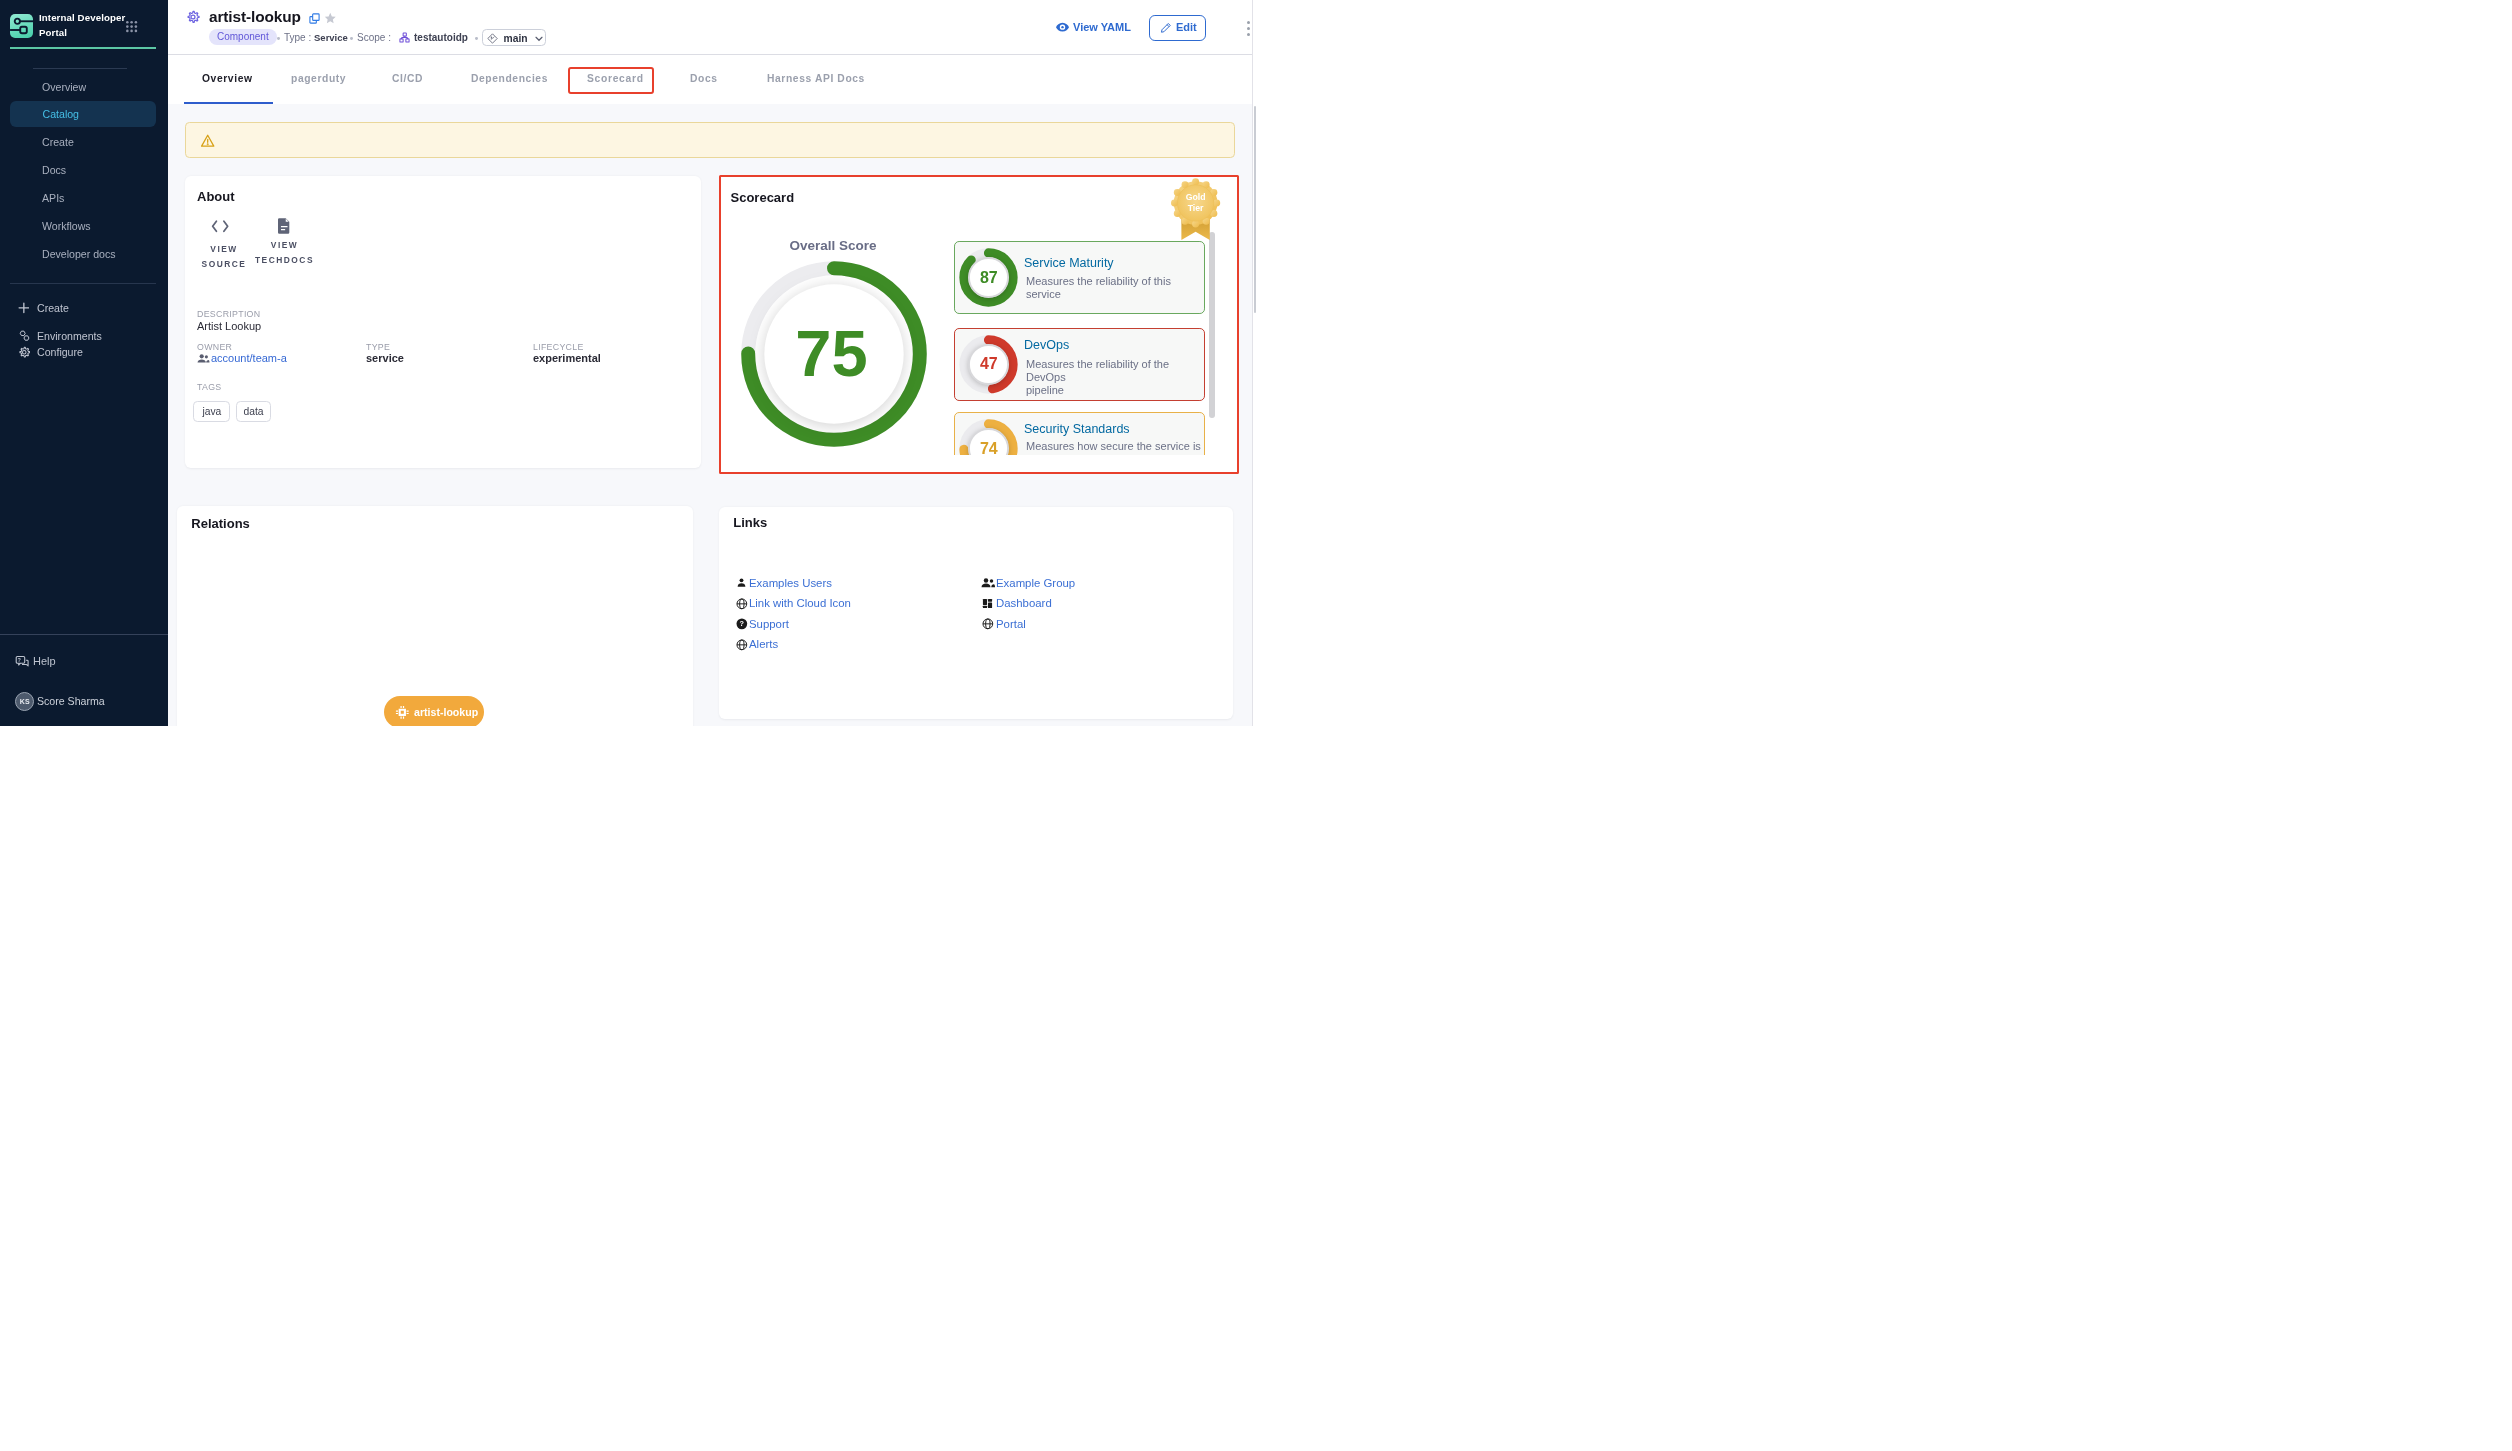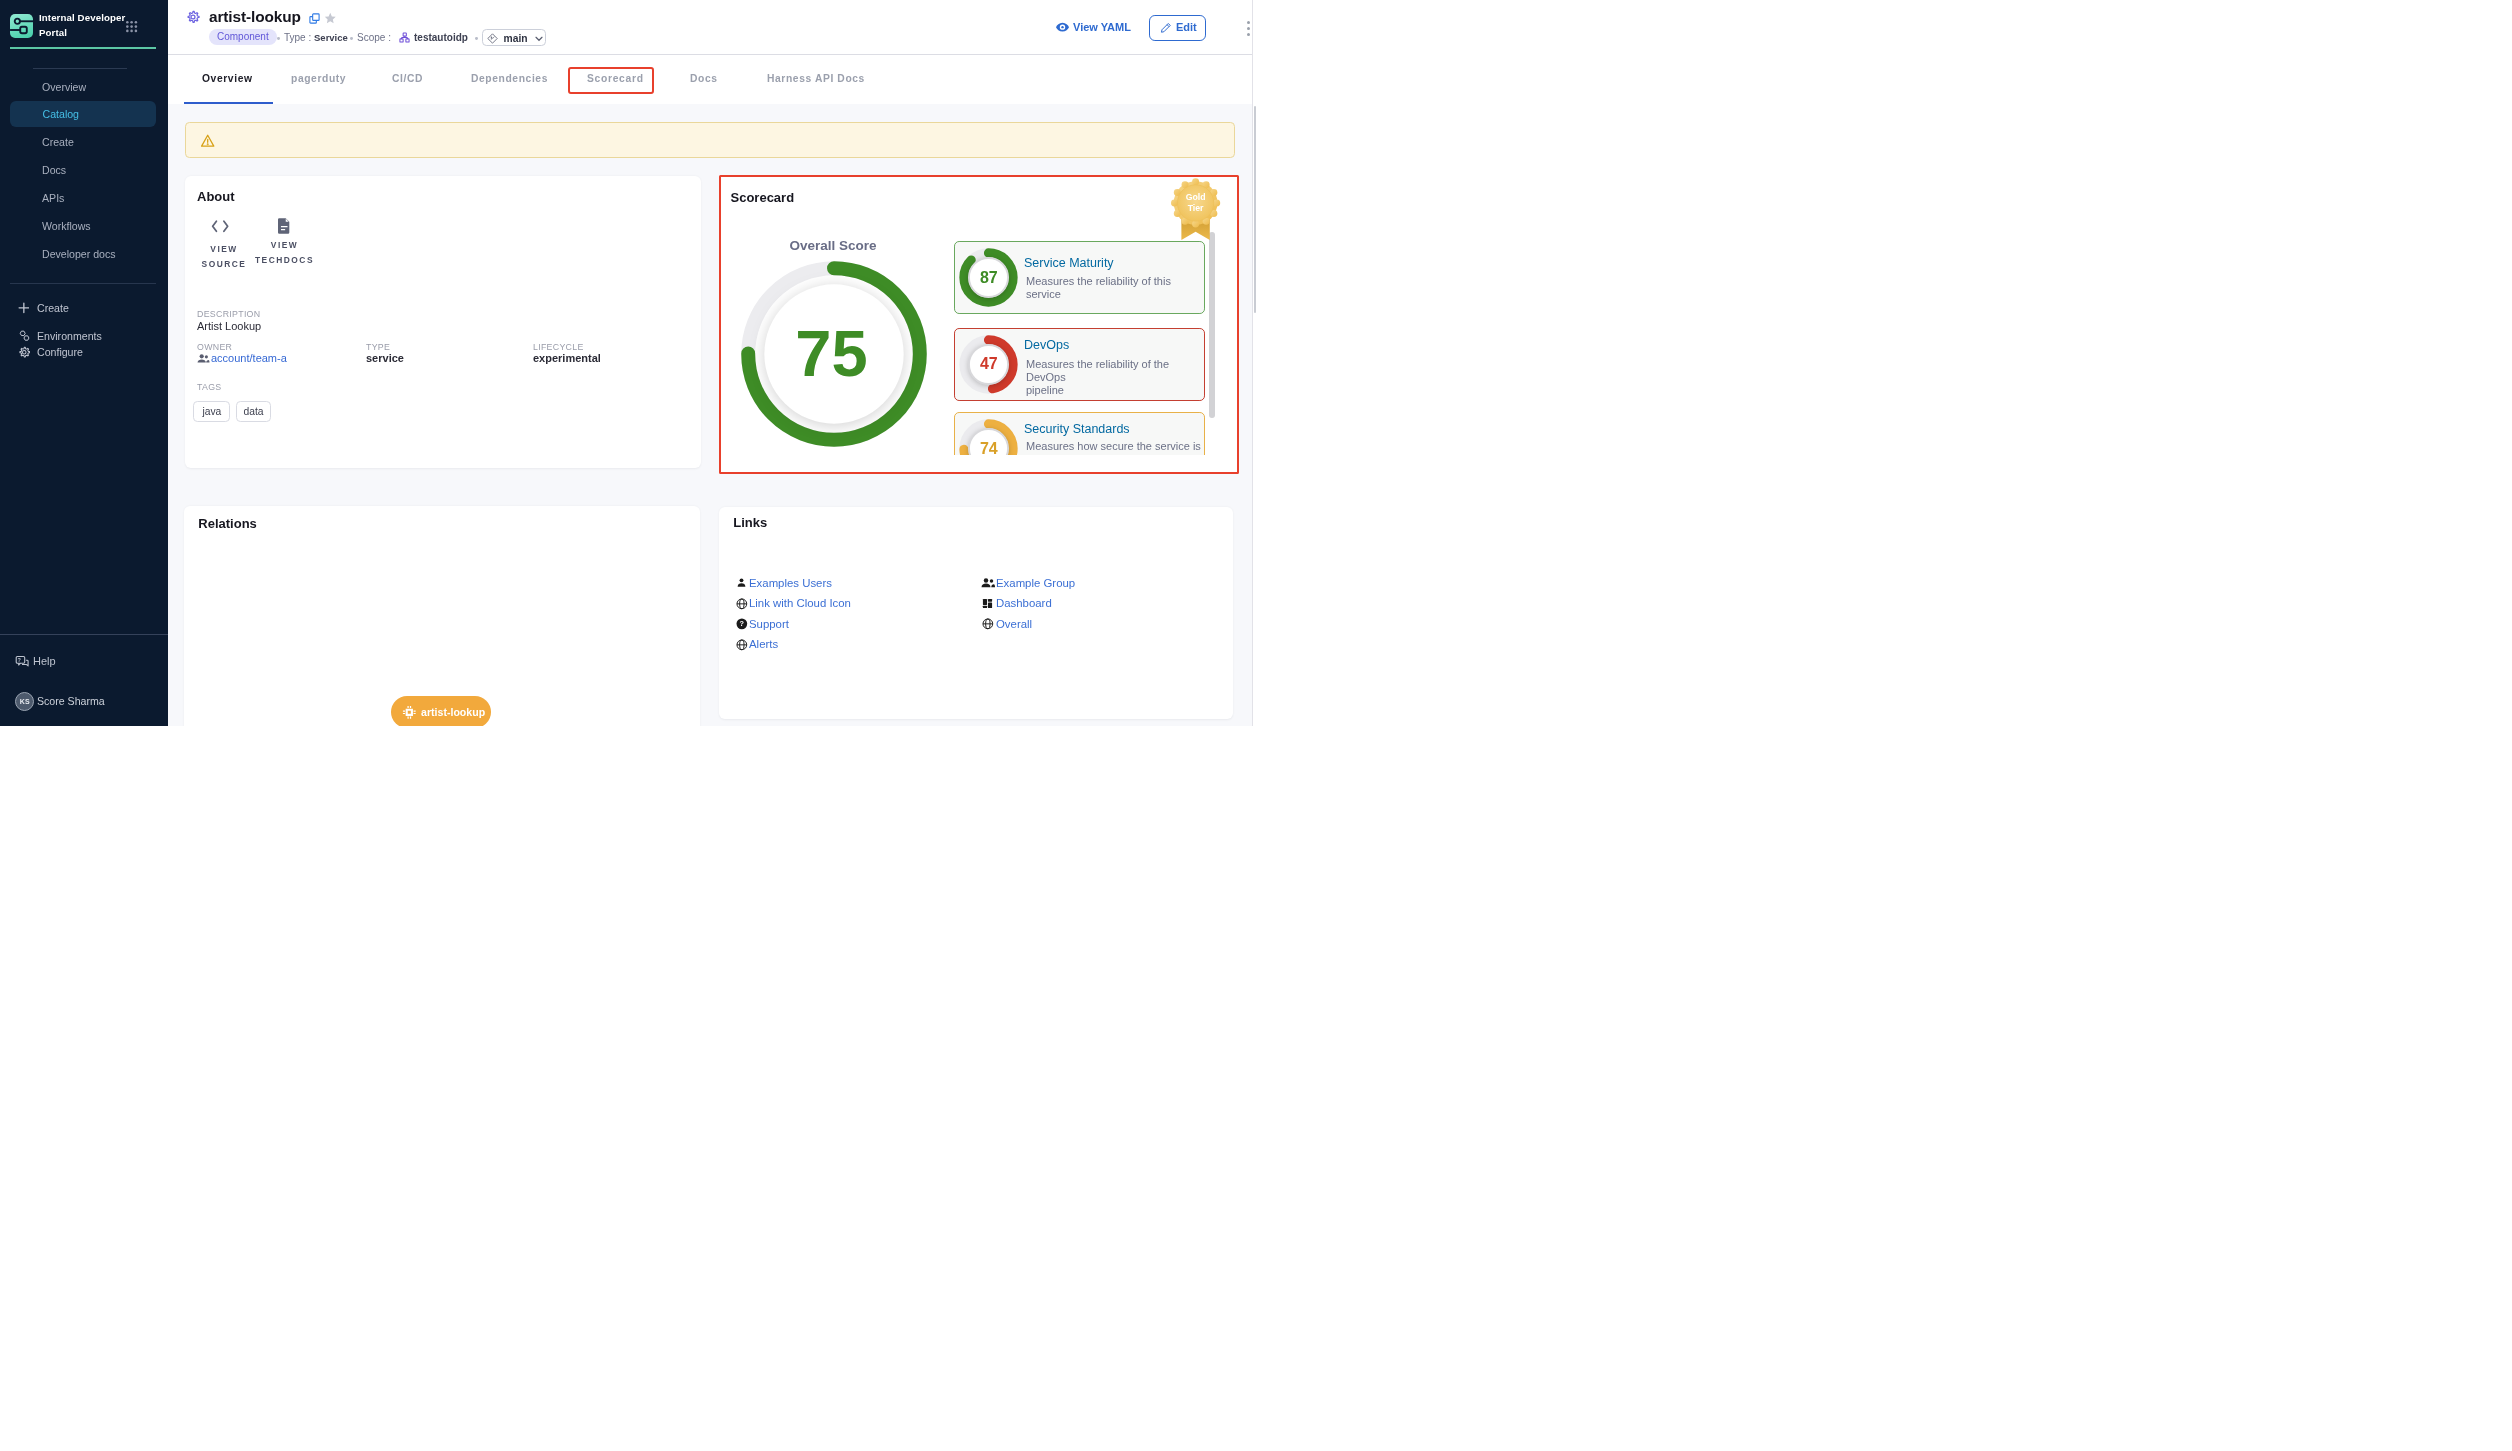--- a/index.html
+++ b/index.html
@@ -50,21 +50,21 @@
 #tabOverview { color:#21212b; }
 #tabline { left:16px; top:47px; width:89px; height:2.2px; background:#2e5dcc; }
 #scorebox { left:400px; top:12px; width:86px; height:27px; border:2.2px solid #e8402c; border-radius:2.9px; }
 
 
 #content { left:168px; top:104px; width:1266px; height:622px; background:#f7f8fb; }
 #banner { position:absolute; left:17px; top:18px; width:1050px; height:36px; background:#fdf6e2; border:0.7px solid #ead79a; border-radius:4.4px; }
 #banner svg { position:absolute; left:14px; top:10.3px; }
 .card { position:absolute; background:#fff; border-radius:5.9px; box-shadow:0 0.7px 2.2px rgba(20,20,40,.06); }
 #about { left:17px; top:72px; width:516px; height:292px; }
-#relations { left:16px; top:402px; width:516px; height:324px;text-align:center; }
+#relations { left:9px; top:402px; width:516px; height:324px;text-align:center; }
 #links { left:551px; top:403px; width:514px; height:212px; }
 .h1 { position:absolute; font-size:13px; font-weight:bold; color:#16161f; }
 .lbl { position:absolute; font-size:8.8px; color:#9a9daa; letter-spacing:0.3px; }
 .vlabel { position:absolute; font-size:8.4px; font-weight:bold; color:#4b4f63; letter-spacing:1.5px; text-align:center; line-height:14.6px; }
 .val { position:absolute; font-size:11px; color:#2b2b36; }
 .chip { position:absolute; top:225px; height:20.5px; border:0.7px solid #d9dbe3; border-radius:4.4px; background:#fff; color:#3c3f4e; font-size:10.3px; text-align:center; line-height:19px; }
 .link { position:absolute; color:#3b6fd4; font-size:11.4px; }
 .lico { position:absolute; }
 
 
@@ -250,21 +250,21 @@
           <rect x="13" y="2" width="9" height="6" rx="1"></rect>
           <rect x="2" y="17" width="9" height="5" rx="1"></rect>
           <rect x="13" y="10" width="9" height="12" rx="1"></rect>
         </svg>
       <div class="link" style="left:277px; top:90px;">Dashboard</div>
       <svg class="lico" style="left:263px; top:111px;" width="11.7" height="11.7" viewBox="0 0 24 24" fill="none" stroke="#1b1b1b" stroke-width="2">
           <circle cx="12" cy="12" r="10"></circle>
           <ellipse cx="12" cy="12" rx="4.5" ry="10"></ellipse>
           <line x1="2" y1="12" x2="22" y2="12"></line>
         </svg>
-      <div class="link" style="left:277px; top:111px;">Overall</div>
+      <div class="link" style="left:277px; top:111px;">Portal</div>
     </div>
   </div>
 
   <div id="sidebar" class="abs">
     <div id="logo" class="abs">
       <svg width="23.4" height="24" viewBox="0 0 32 33" fill="none" stroke="#0b1a2f" stroke-width="2.6">
           <circle cx="10" cy="10" r="3.6"></circle>
           <line x1="13.6" y1="10" x2="32" y2="10"></line>
           <line x1="0" y1="22" x2="14" y2="22"></line>
           <rect x="14" y="17.5" width="9" height="9" rx="2.4"></rect>

